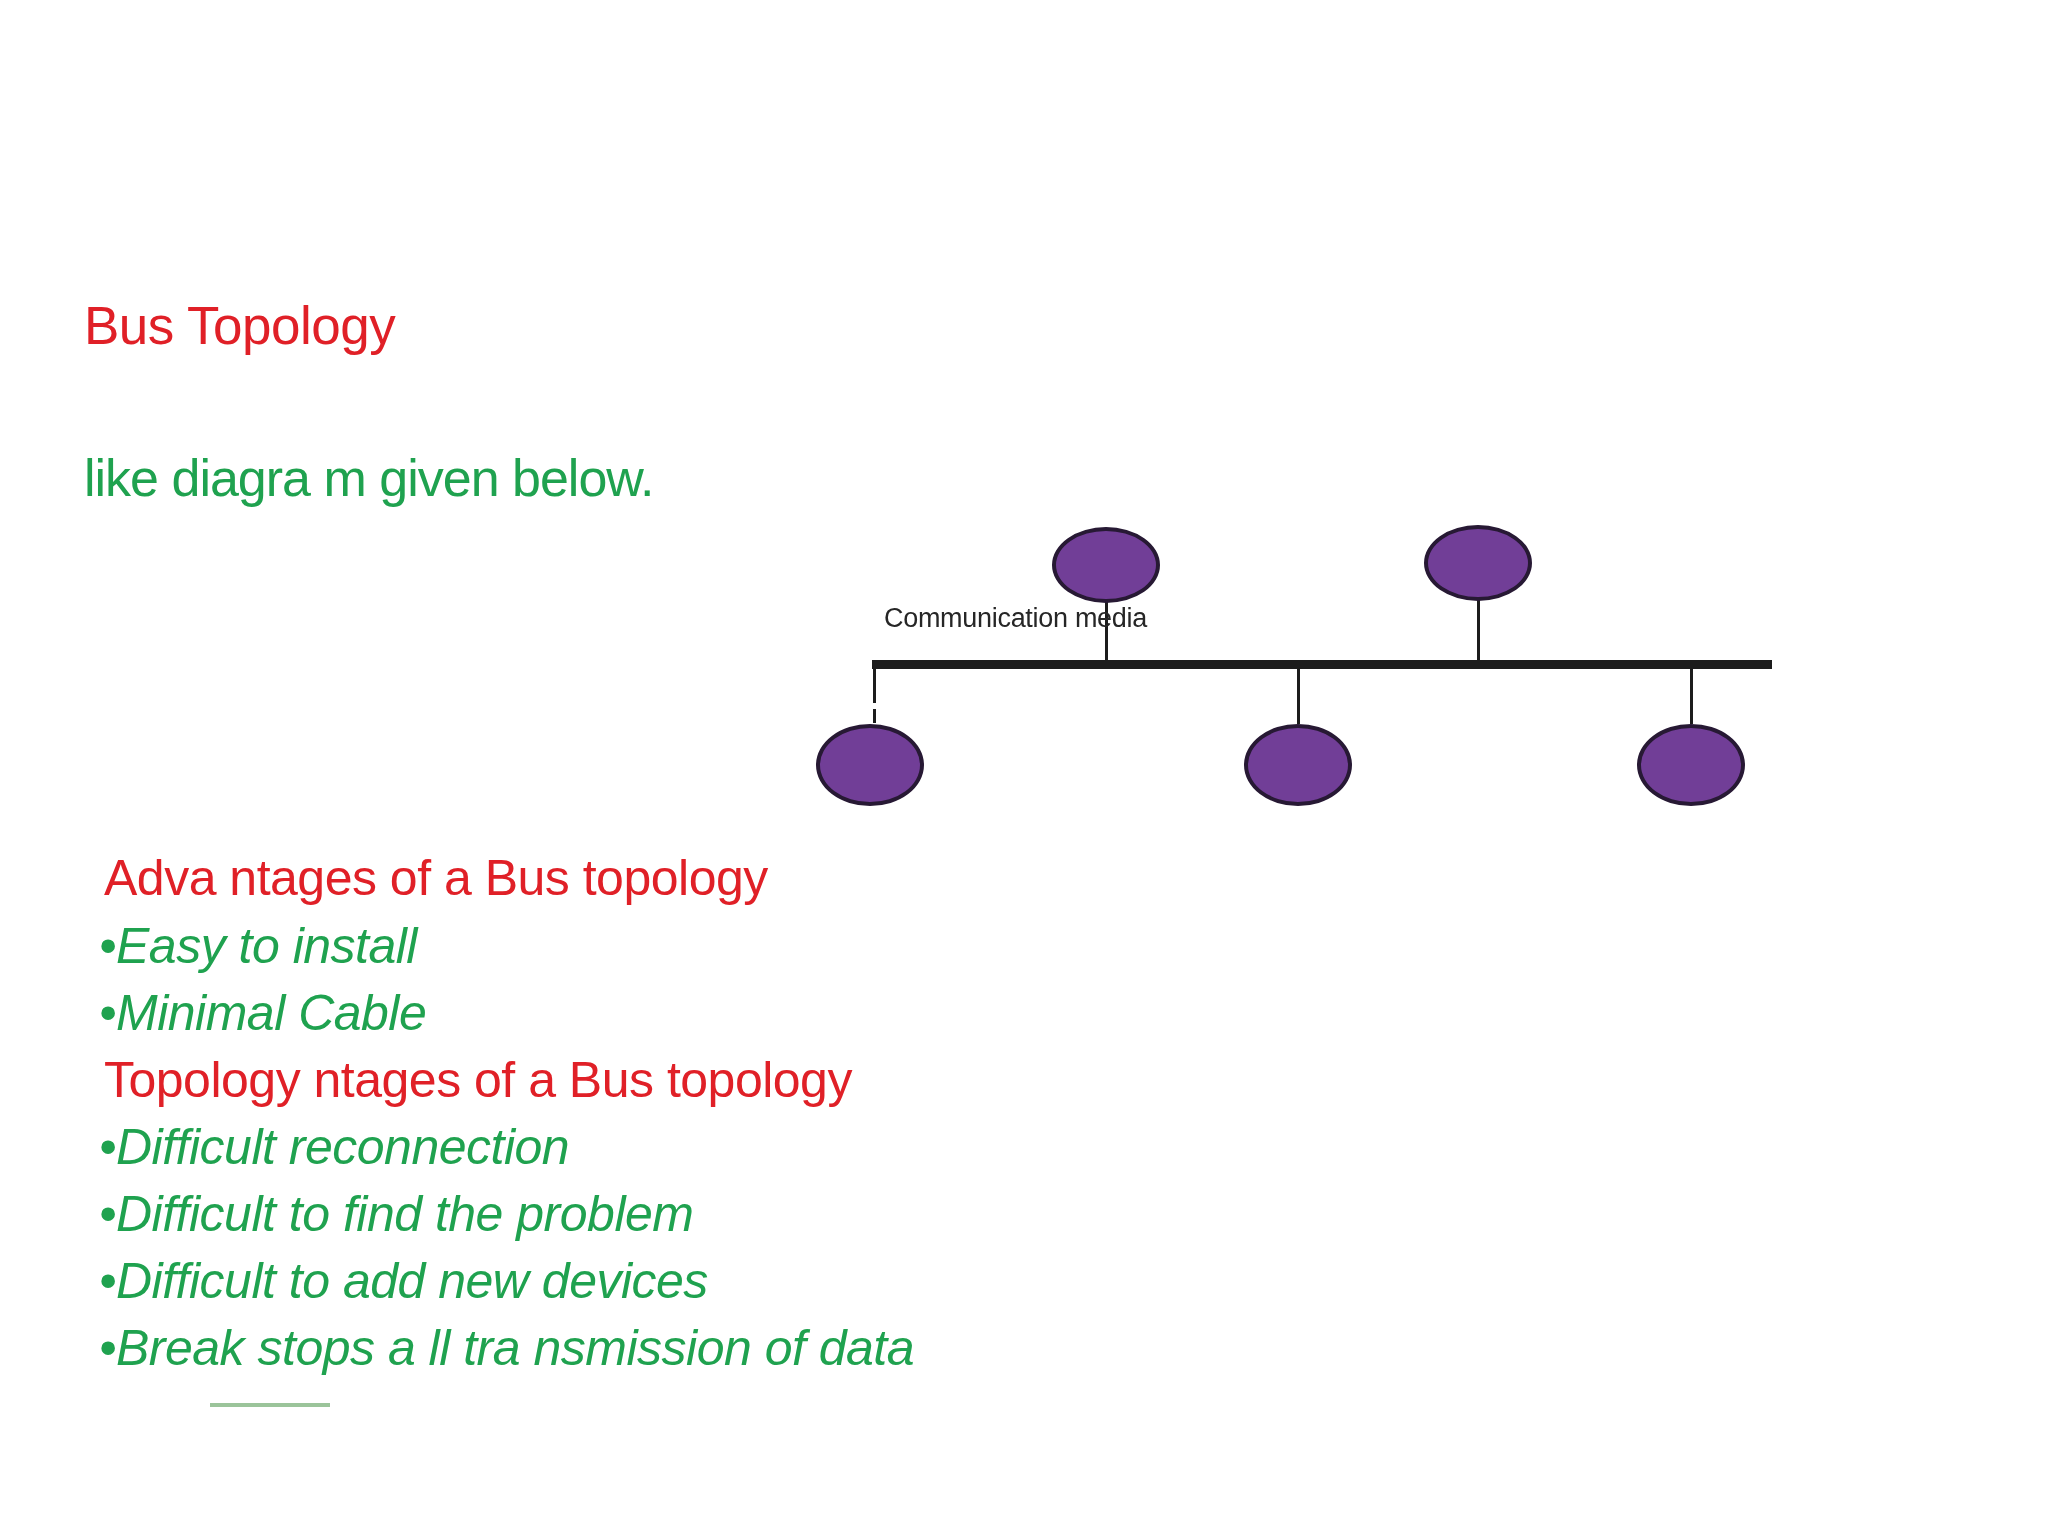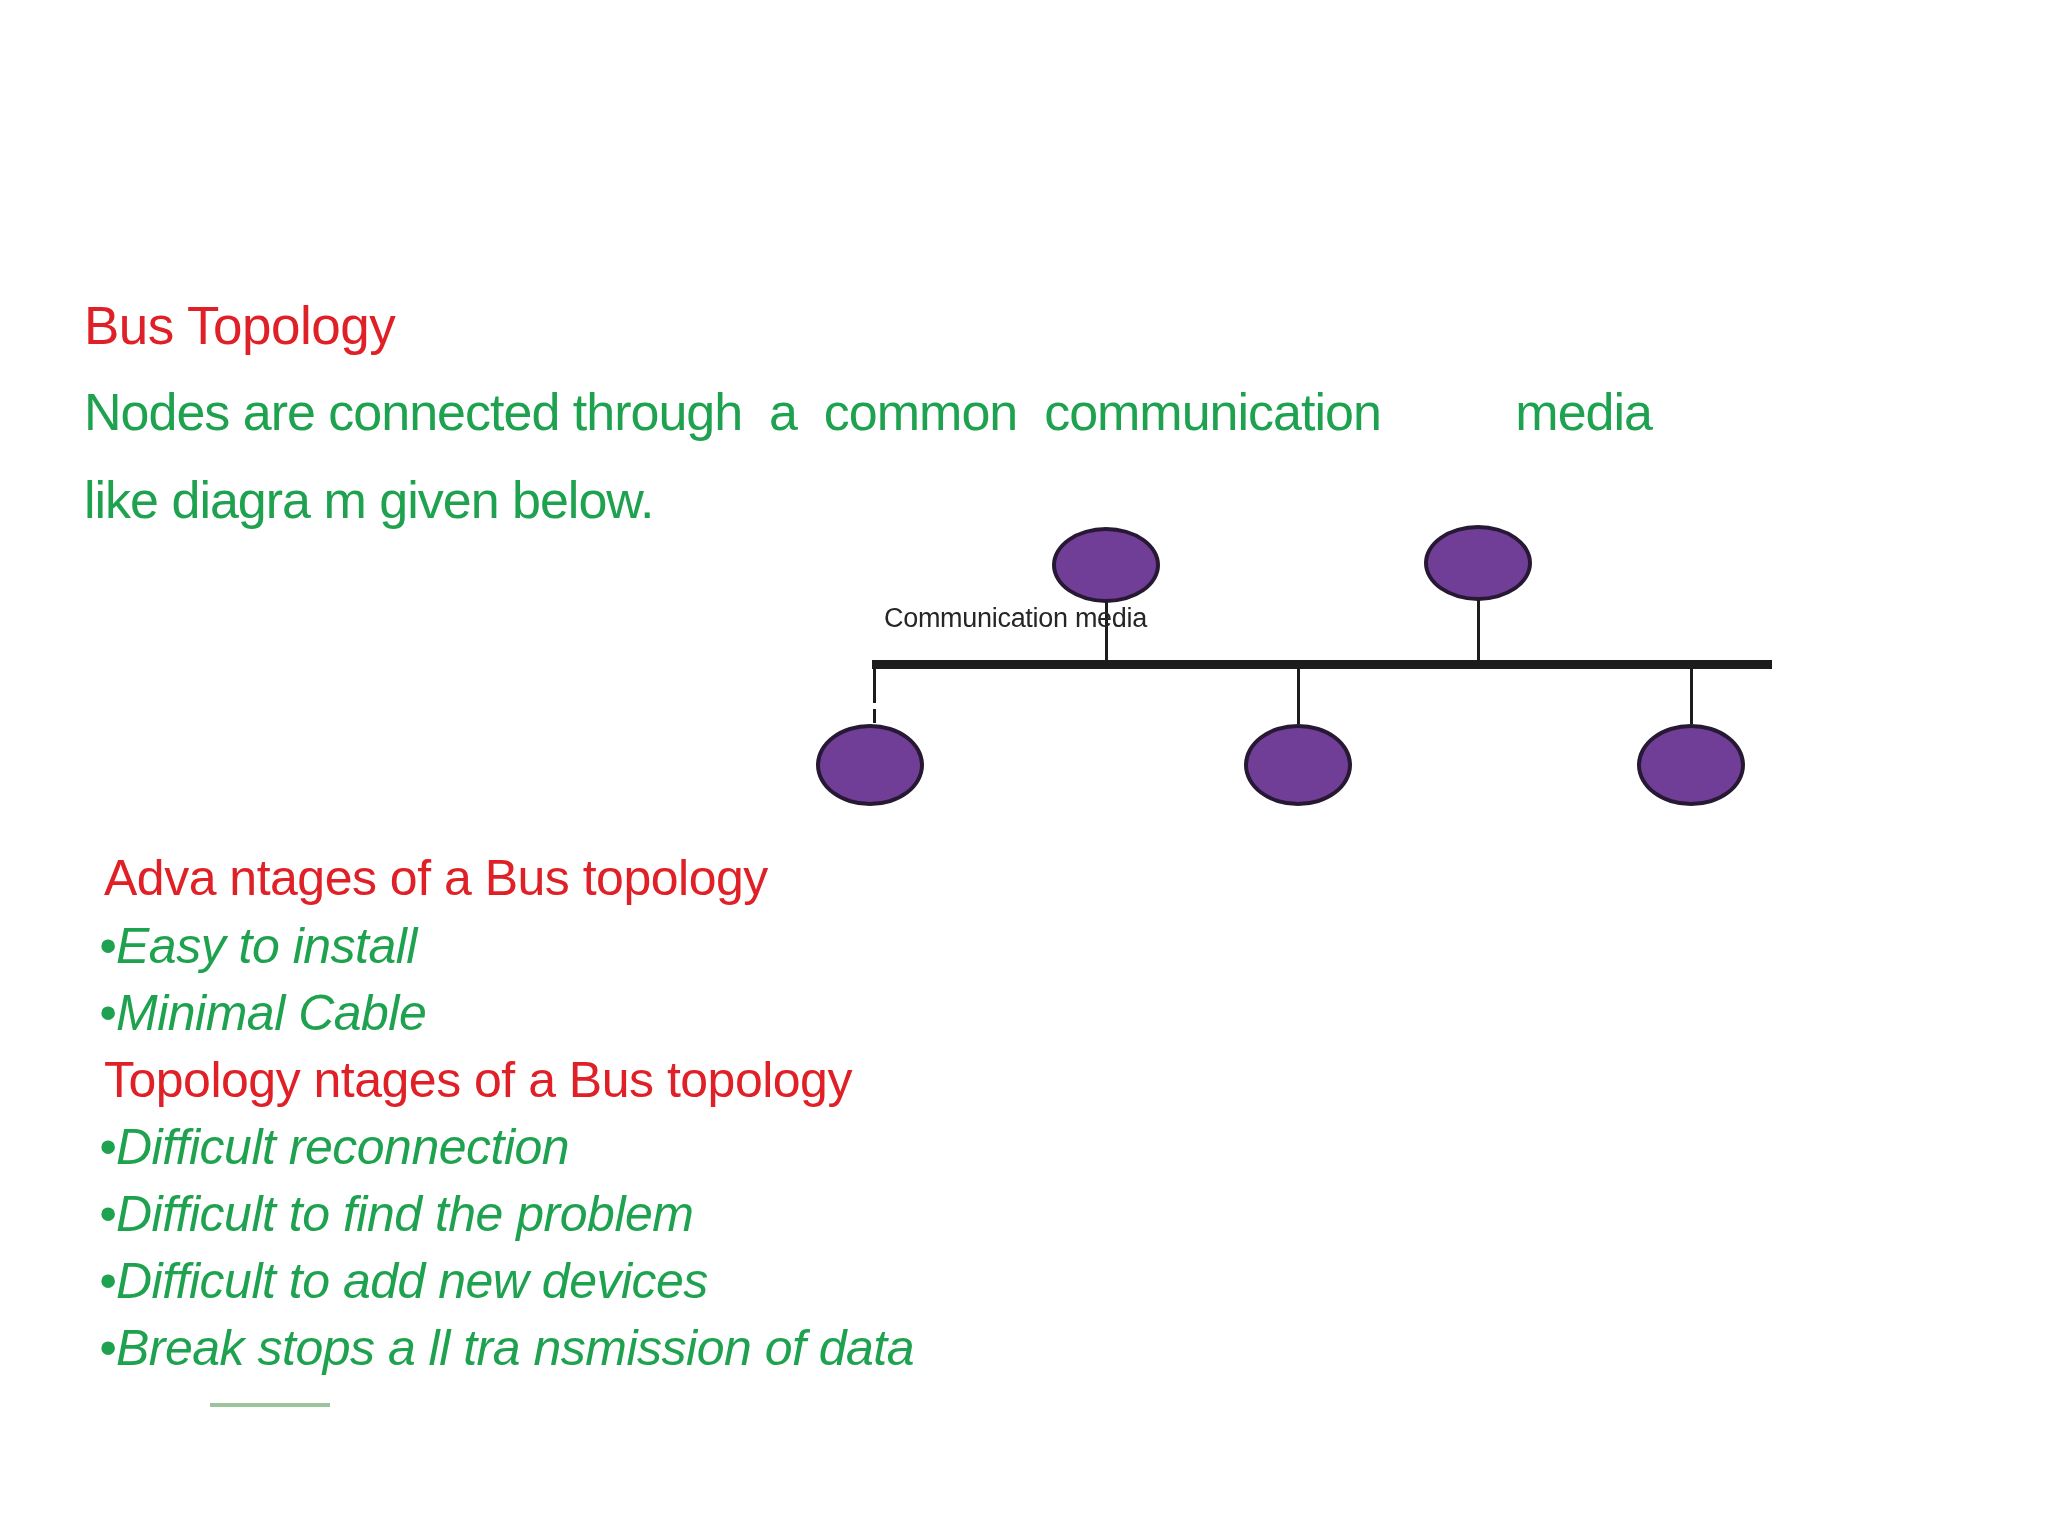--- a/index.html
+++ b/index.html
@@ -16,21 +16,21 @@
     color:var(--red,#e02027);
     white-space:pre;letter-spacing:-0.5px;
   }
   .intro{
     position:absolute;left:84px;
     font-size:52px;line-height:1.1;
     color:var(--green,#1fa24f);
     white-space:pre;letter-spacing:-1px;
   }
   .intro.l1{top:384px;}
-  .intro.l2{top:472px;}
+  .intro.l2{top:450px;}
 
   
   .bus{
     position:absolute;left:872px;top:660px;width:1028px;height:9px;
     background:var(--line,#1c1c1c);
   }
   .conn{
     position:absolute;width:3px;
     background:var(--line,#1c1c1c);
   }
@@ -86,21 +86,20 @@
     position:absolute;left:210px;top:1403px;width:120px;height:4px;
     background:var(--underline,#9bc49a);
   }
 </style>
 </head>
 <body>
 
 <div class="slide">
 
   <div class="title">Bus Topology</div>
-  <div class="intro l1">Nodes are connected through  a  common  communication          media</div>
   <div class="intro l2">like diagra m given below.</div>
 
   <div>
     <div class="bus"></div>
 
     <div class="conn c1"></div>
     <div class="conn c2"></div>
     <div class="conn c3"></div>
     <div class="conn c4"></div>
     <div class="conn c4b"></div>

